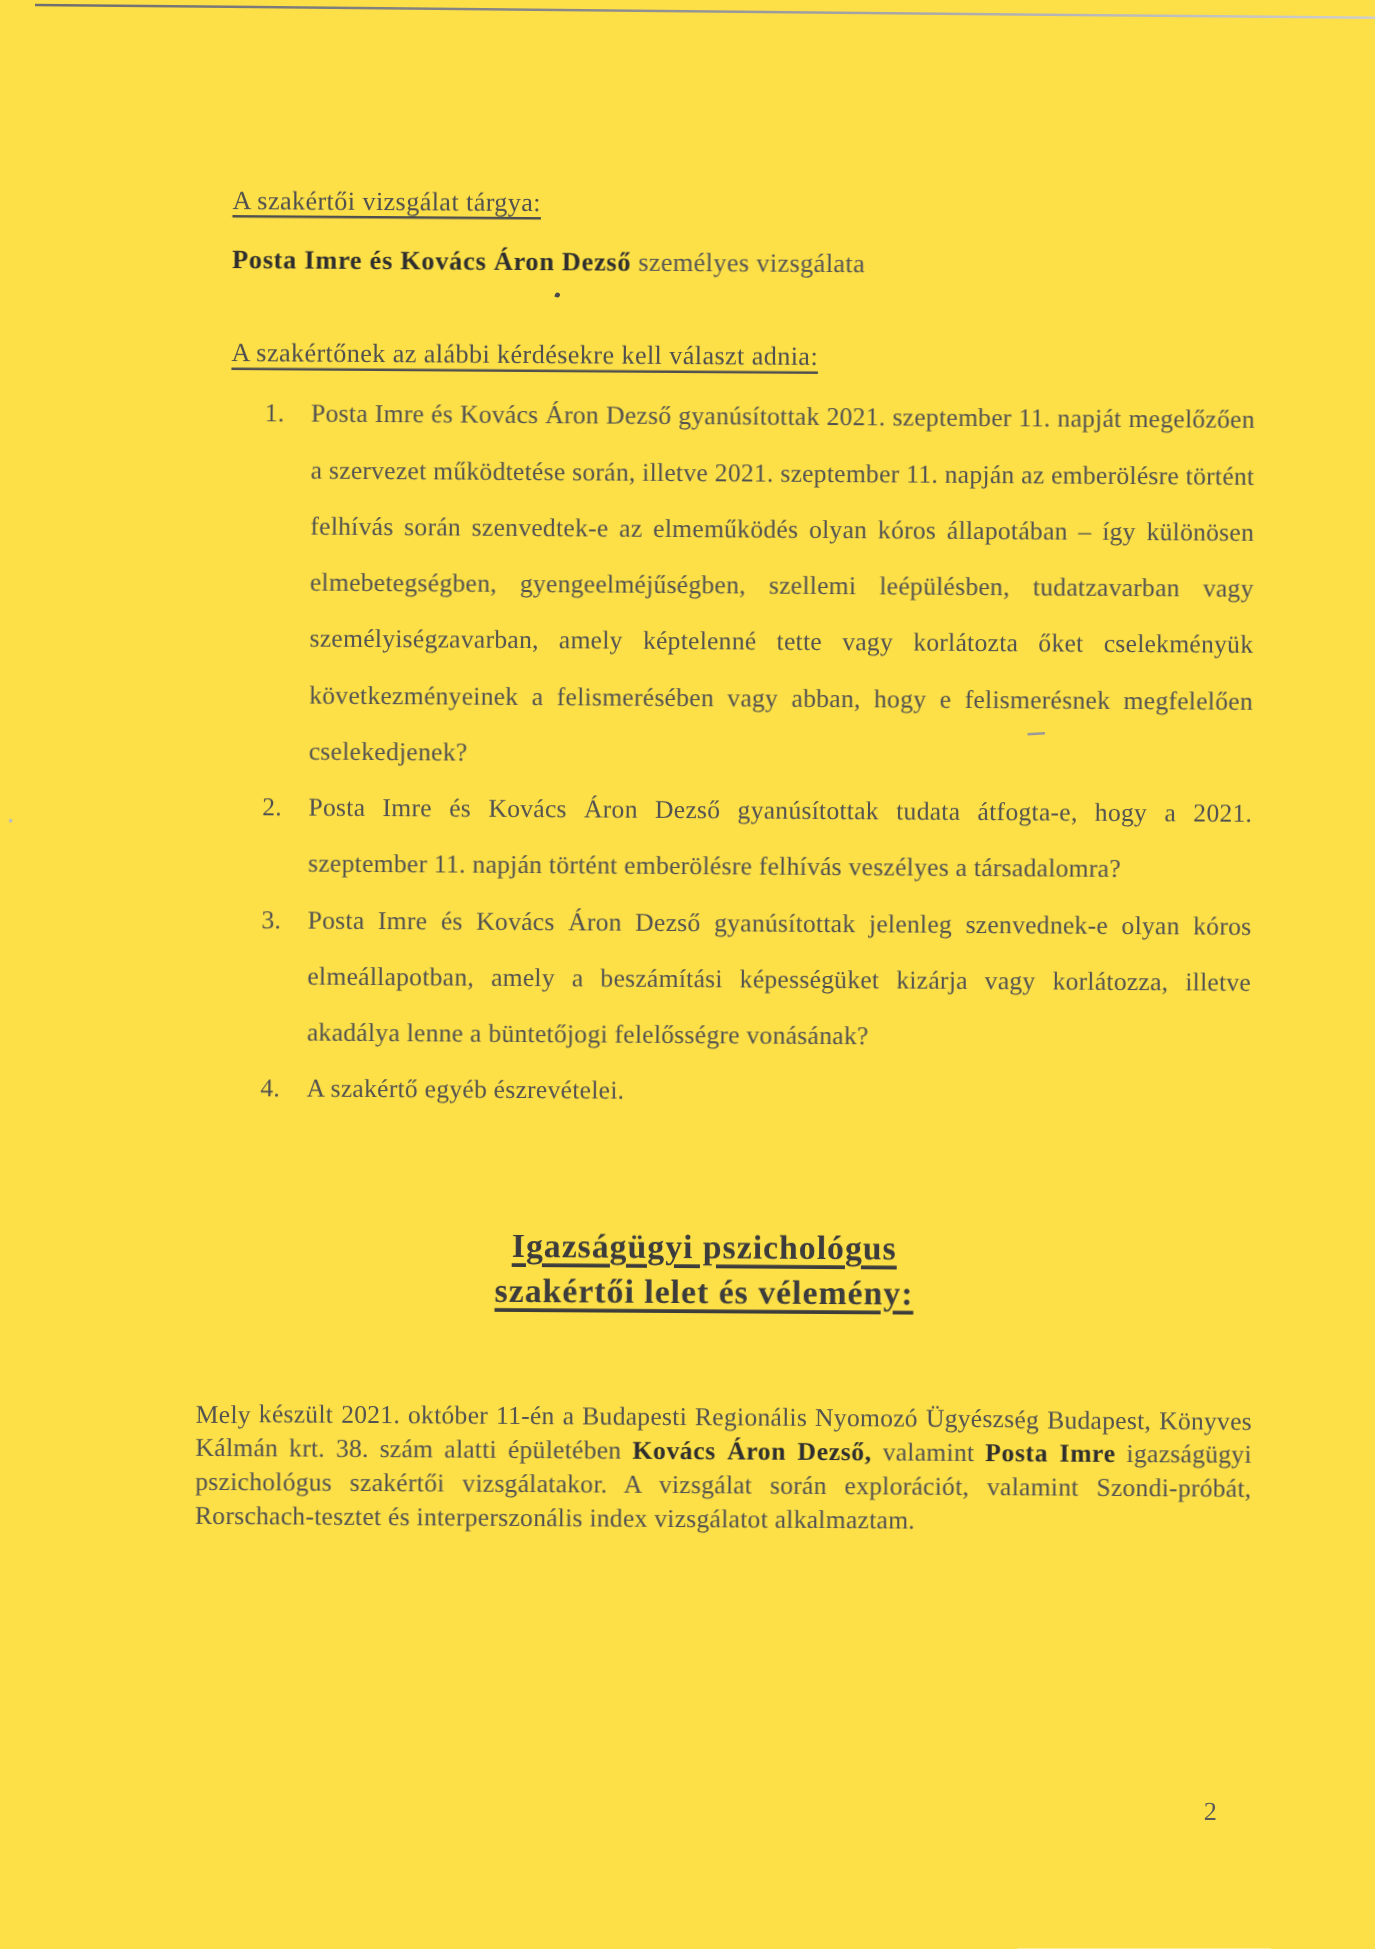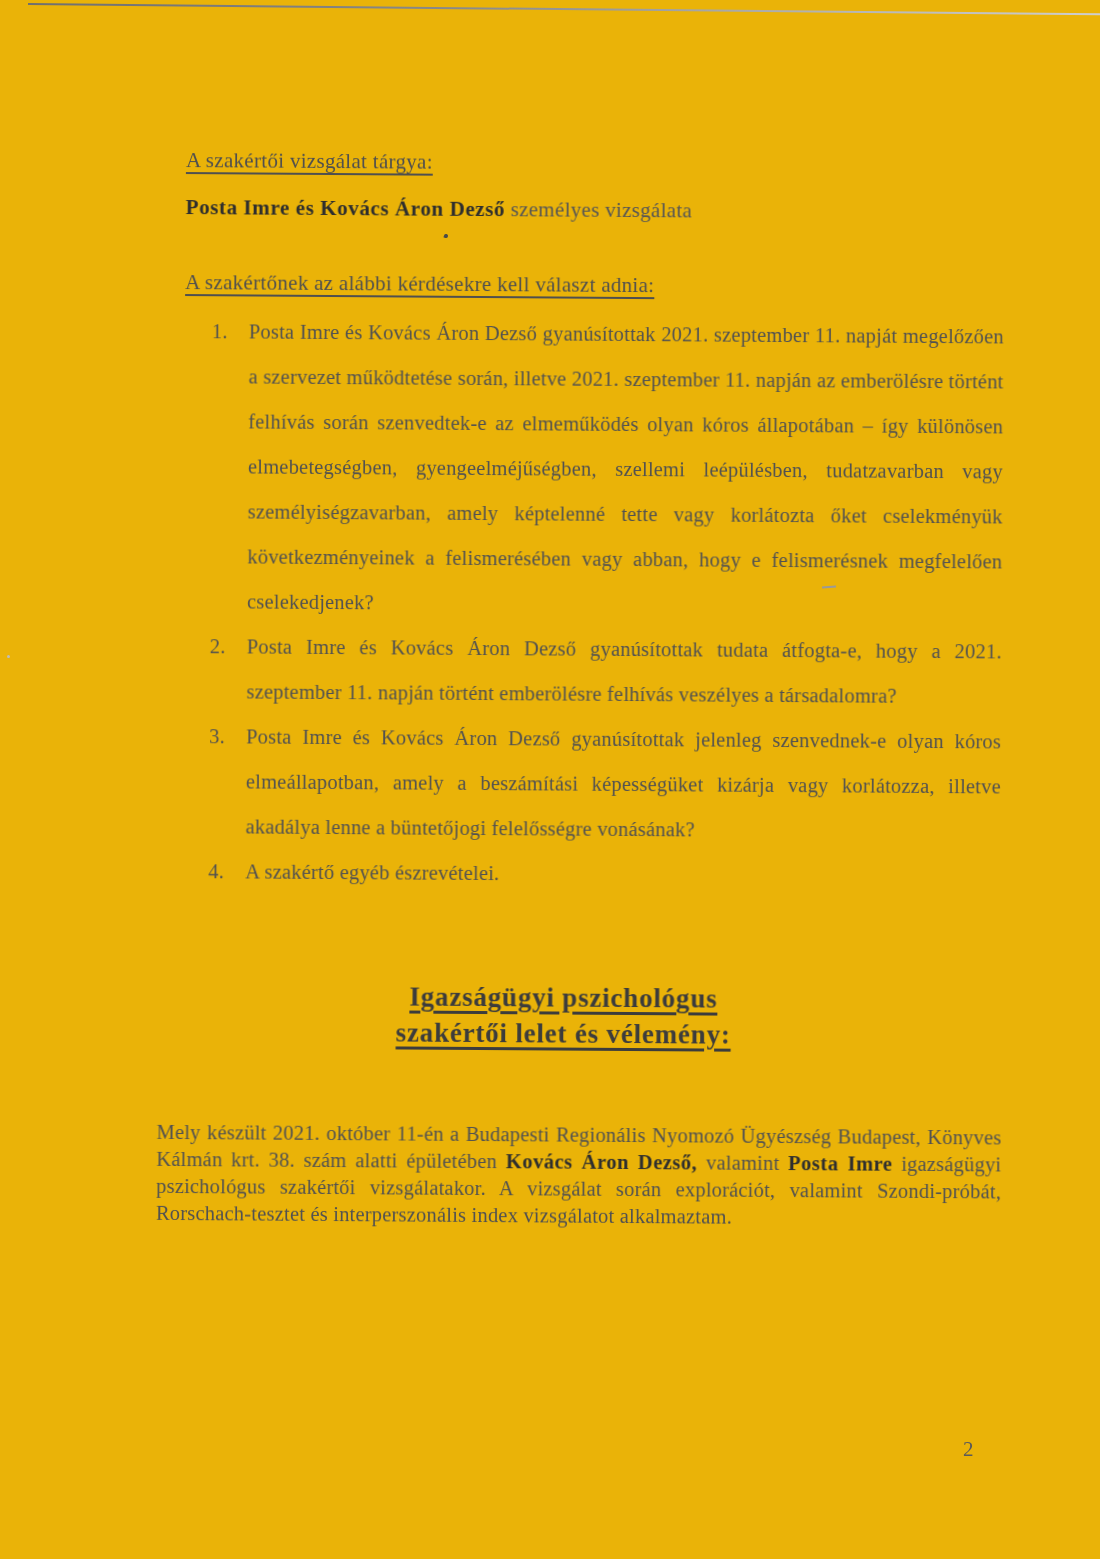--- a/index.html
+++ b/index.html
@@ -4,21 +4,21 @@
 <style>
   html, body {
     margin: 0;
     padding: 0;
     background: #ffffff;
   }
   .page {
     position: relative;
     width: 1100px;
     height: 1559px;
-    background: #eab308;
+    background: #fde047;
     overflow: hidden;
     font-family: "Liberation Serif", "DejaVu Serif", serif;
     color: #4a4a4a;
   }
   
   .scan-line {
     position: absolute;
     top: 3px;
     left: 28px;
     width: 1080px;

